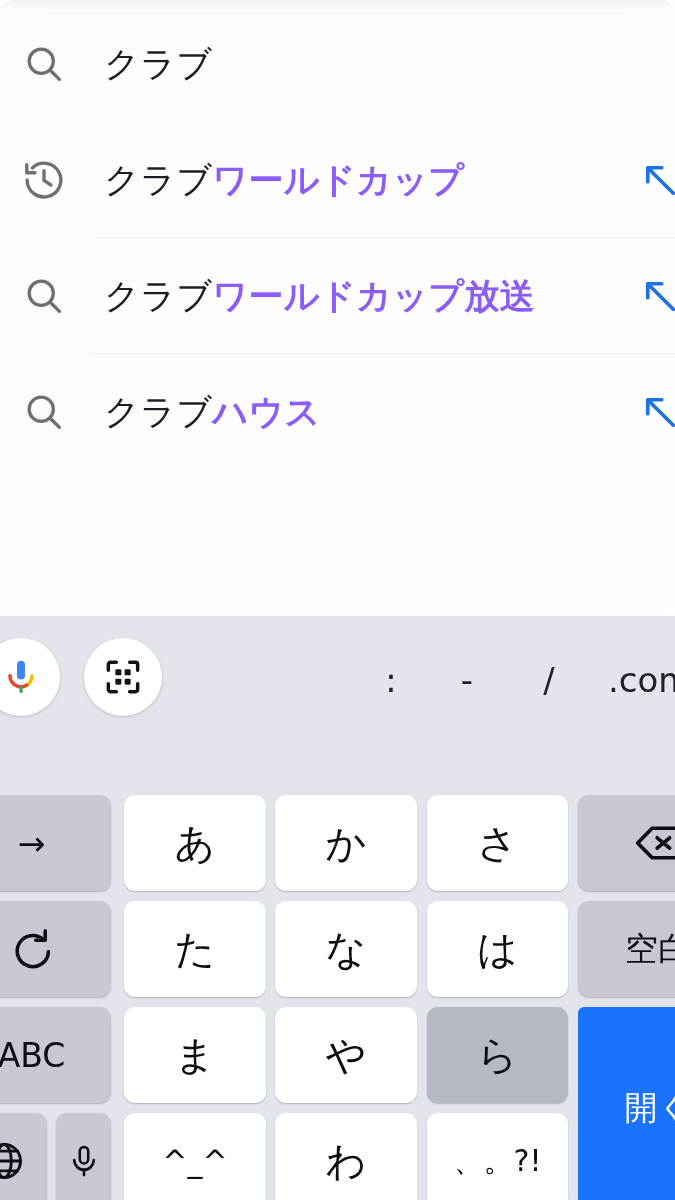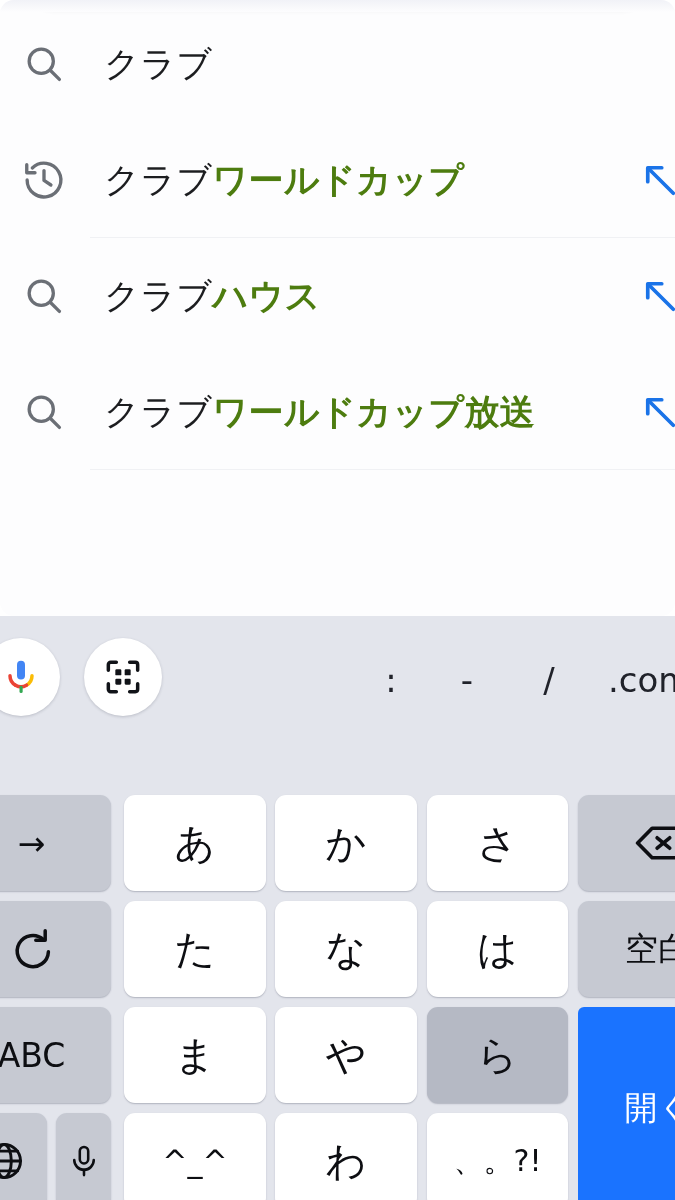--- a/index.html
+++ b/index.html
@@ -45,21 +45,21 @@
   }
   .sugg-icon svg{ display:block; }
   .sugg-text{
     flex:1;
     font-size:35px; line-height:1.2; color:#16181c;
     letter-spacing:.3px;
     white-space:nowrap; overflow:visible;
     padding-left:29px;
   }
   .sugg-text .pre{ font-weight:400; color:#1c1d20; }
-  .sugg-text .bold{ font-weight:700; color:#4d7c0f; }
+  .sugg-text .bold{ font-weight:700; color:#8b5cf6; }
   .fill-arrow{
     position:absolute; right:-13px; top:50%; transform:translateY(-50%);
     width:56px; height:56px;
     display:flex; align-items:center; justify-content:center;
   }
   .divider{
     position:absolute; left:90px; right:0; height:1px;
     background:#f0f1f4;
   }
 
@@ -172,44 +172,44 @@
       </div>
 
 
       <div class="sugg-row">
         <span class="sugg-icon">
           <svg class="ico" width="44" height="44" viewBox="0 0 24 24" fill="none" stroke="#6b6f76" stroke-width="1.8" stroke-linecap="round">
             <circle cx="10.5" cy="10.5" r="6.6"></circle>
               <line x1="15.4" y1="15.4" x2="20.4" y2="20.4"></line>
           </svg>
         </span>
+        <span class="sugg-text"><span class="pre">クラブ</span><span class="bold">ワールドカップ放送</span></span>
+        <span class="fill-arrow">
+          <svg class="ico" width="42" height="42" viewBox="0 0 24 24" fill="none" stroke="#1a73e8" stroke-width="2.1" stroke-linecap="round" stroke-linejoin="round">
+            <line x1="19.6" y1="19.6" x2="5.4" y2="5.4"></line>
+            <polyline points="5.0,13.0 5.0,5.0 13.0,5.0"></polyline>
+          </svg>
+        </span>
+        <div class="divider" style="bottom:0"></div>
+      </div>
+
+      <div class="sugg-row">
+        <span class="sugg-icon">
+          <svg class="ico" width="44" height="44" viewBox="0 0 24 24" fill="none" stroke="#6b6f76" stroke-width="1.8" stroke-linecap="round">
+            <circle cx="10.5" cy="10.5" r="6.6"></circle>
+              <line x1="15.4" y1="15.4" x2="20.4" y2="20.4"></line>
+          </svg>
+        </span>
         <span class="sugg-text"><span class="pre">クラブ</span><span class="bold">ハウス</span></span>
         <span class="fill-arrow">
           <svg class="ico" width="42" height="42" viewBox="0 0 24 24" fill="none" stroke="#1a73e8" stroke-width="2.1" stroke-linecap="round" stroke-linejoin="round">
             <line x1="19.6" y1="19.6" x2="5.4" y2="5.4"></line>
             <polyline points="5.0,13.0 5.0,5.0 13.0,5.0"></polyline>
           </svg>
         </span>
-      </div>
-
-      <div class="sugg-row">
-        <span class="sugg-icon">
-          <svg class="ico" width="44" height="44" viewBox="0 0 24 24" fill="none" stroke="#6b6f76" stroke-width="1.8" stroke-linecap="round">
-            <circle cx="10.5" cy="10.5" r="6.6"></circle>
-              <line x1="15.4" y1="15.4" x2="20.4" y2="20.4"></line>
-          </svg>
-        </span>
-        <span class="sugg-text"><span class="pre">クラブ</span><span class="bold">ワールドカップ放送</span></span>
-        <span class="fill-arrow">
-          <svg class="ico" width="42" height="42" viewBox="0 0 24 24" fill="none" stroke="#1a73e8" stroke-width="2.1" stroke-linecap="round" stroke-linejoin="round">
-            <line x1="19.6" y1="19.6" x2="5.4" y2="5.4"></line>
-            <polyline points="5.0,13.0 5.0,5.0 13.0,5.0"></polyline>
-          </svg>
-        </span>
-        <div class="divider" style="bottom:0"></div>
       </div>
 
     </div>
   </div>
 
   <div class="keyboard">
 
     <div class="kb-toolbar">
 
       <div class="round-btn mic">

